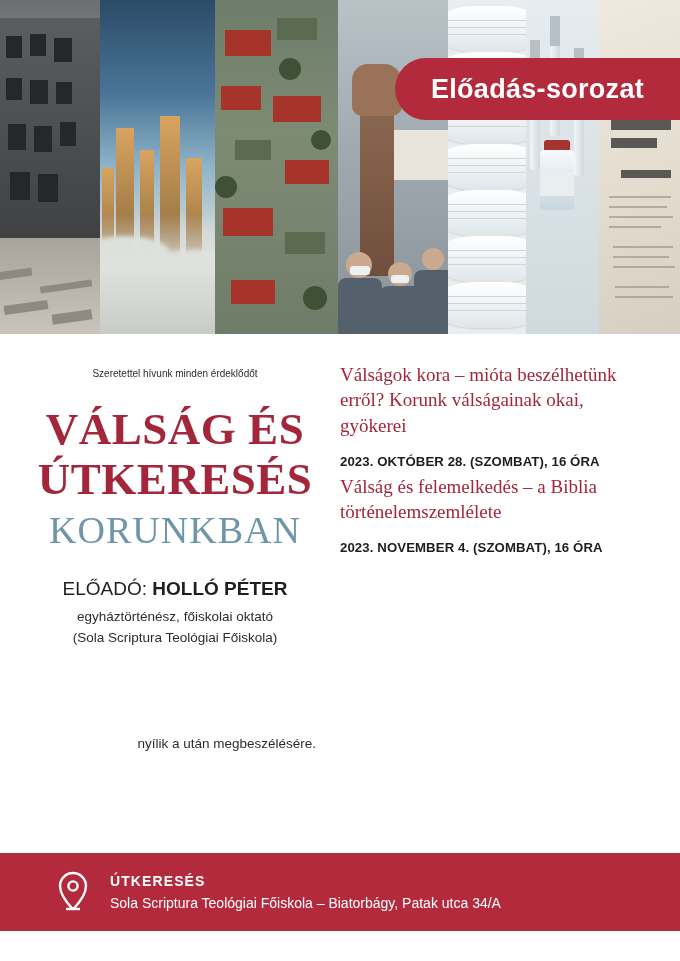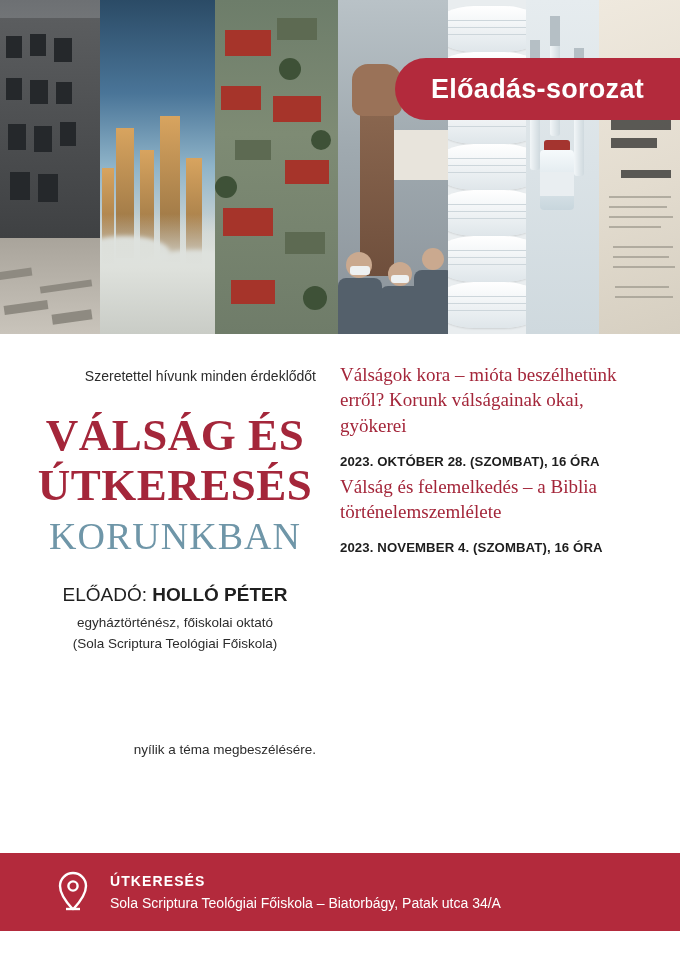--- a/index.html
+++ b/index.html
@@ -108,24 +108,24 @@
     width: 300px;
     padding-right: 18px;
     text-align: center;
   }
   .right-col {
     width: 312px;
     padding-left: 6px;
   }
 
   .intro {
-    font-size: 14px;
+    font-size: 10px;
     color: #2c2c2c;
     line-height: 1.55;
-    text-align: right;
+    text-align: center;
     margin-top: 4px;
   }
   .title-main {
     font-family: "Liberation Serif", serif;
     color: #a4263a;
     font-size: 45px;
     font-weight: 700;
     line-height: 1.12;
     letter-spacing: .5px;
     margin-top: 22px;
@@ -325,21 +325,21 @@
 
       <div class="speaker">
         <span>ELŐADÓ: </span><b>HOLLÓ PÉTER</b>
       </div>
       <div class="speaker-role">
         <div>egyháztörténész, főiskolai oktató</div>
         <div>(Sola Scriptura Teológiai Főiskola)</div>
       </div>
 
       <div class="note">
-        <div>nyílik a téma megbeszélésére.</div>
+        <div>nyílik a után megbeszélésére.</div>
       </div>
     </div>
 
     <div class="right-col">
       <div class="event">
         <div class="event-title">Válságok kora – mióta beszélhetünk erről? Korunk válságainak okai, gyökerei</div>
       </div>
       <div class="event">
         <div class="event-date">2023. OKTÓBER 28. (SZOMBAT), 16 ÓRA</div>
         <div class="event-title">Válság és felemelkedés – a Biblia történelemszemlélete</div>

